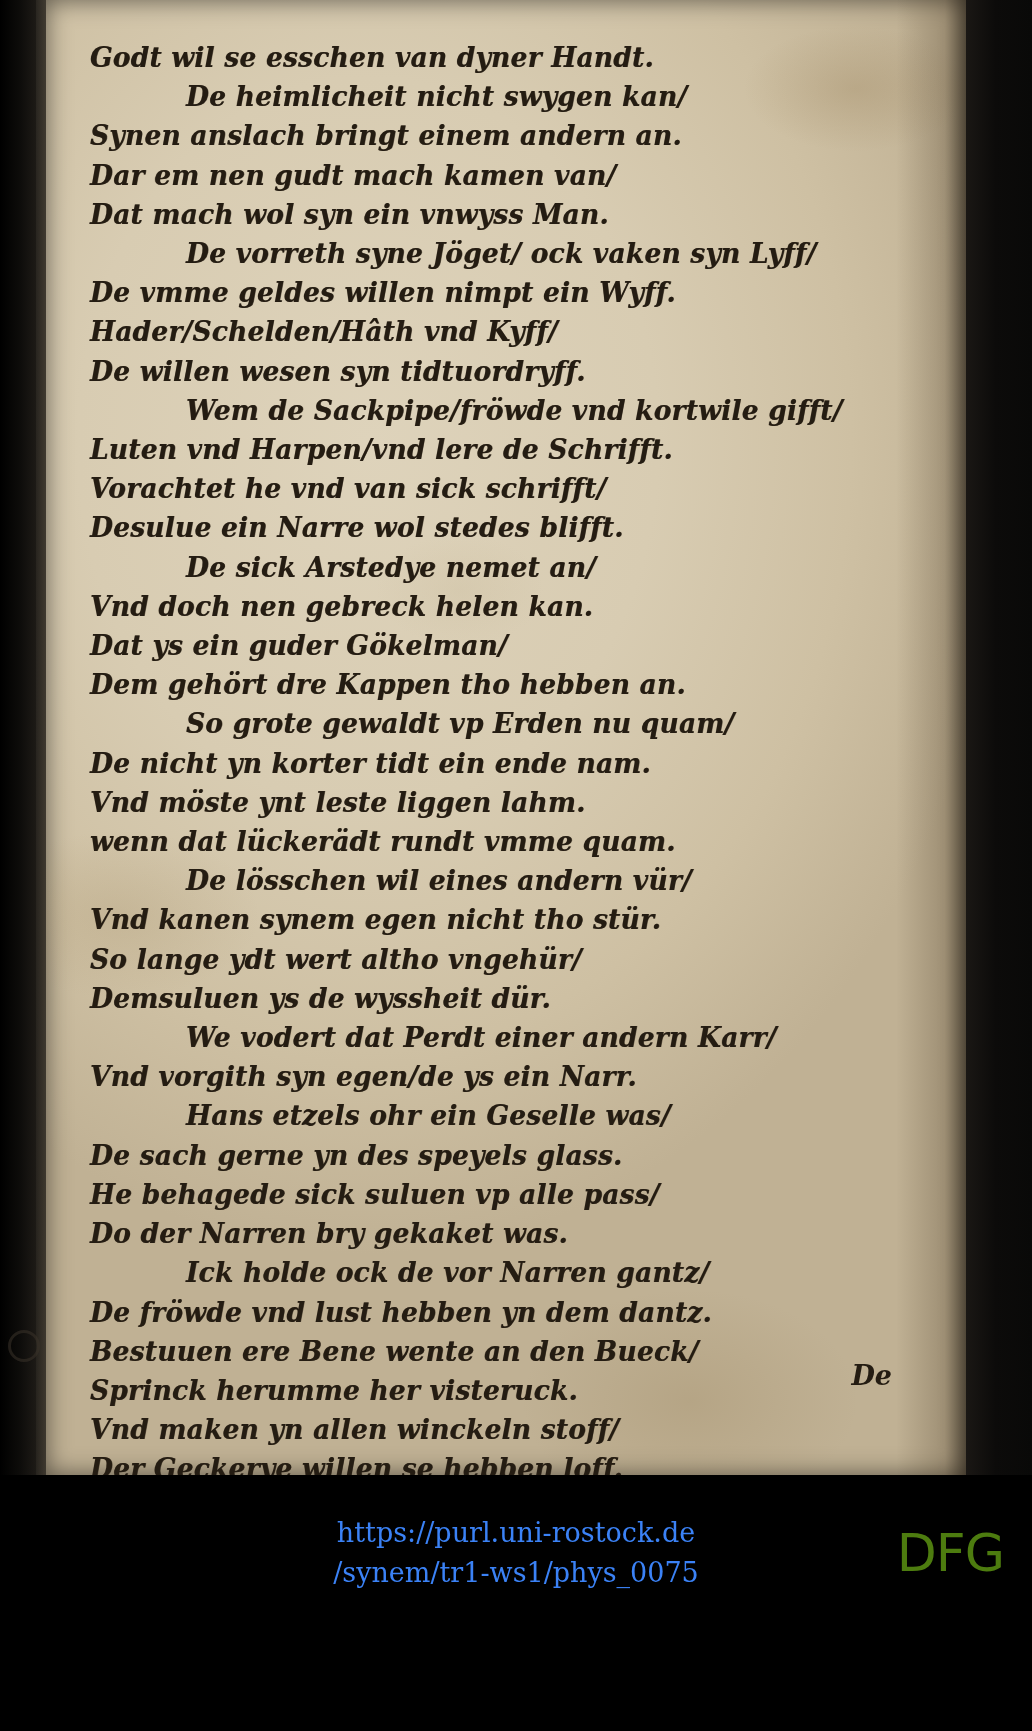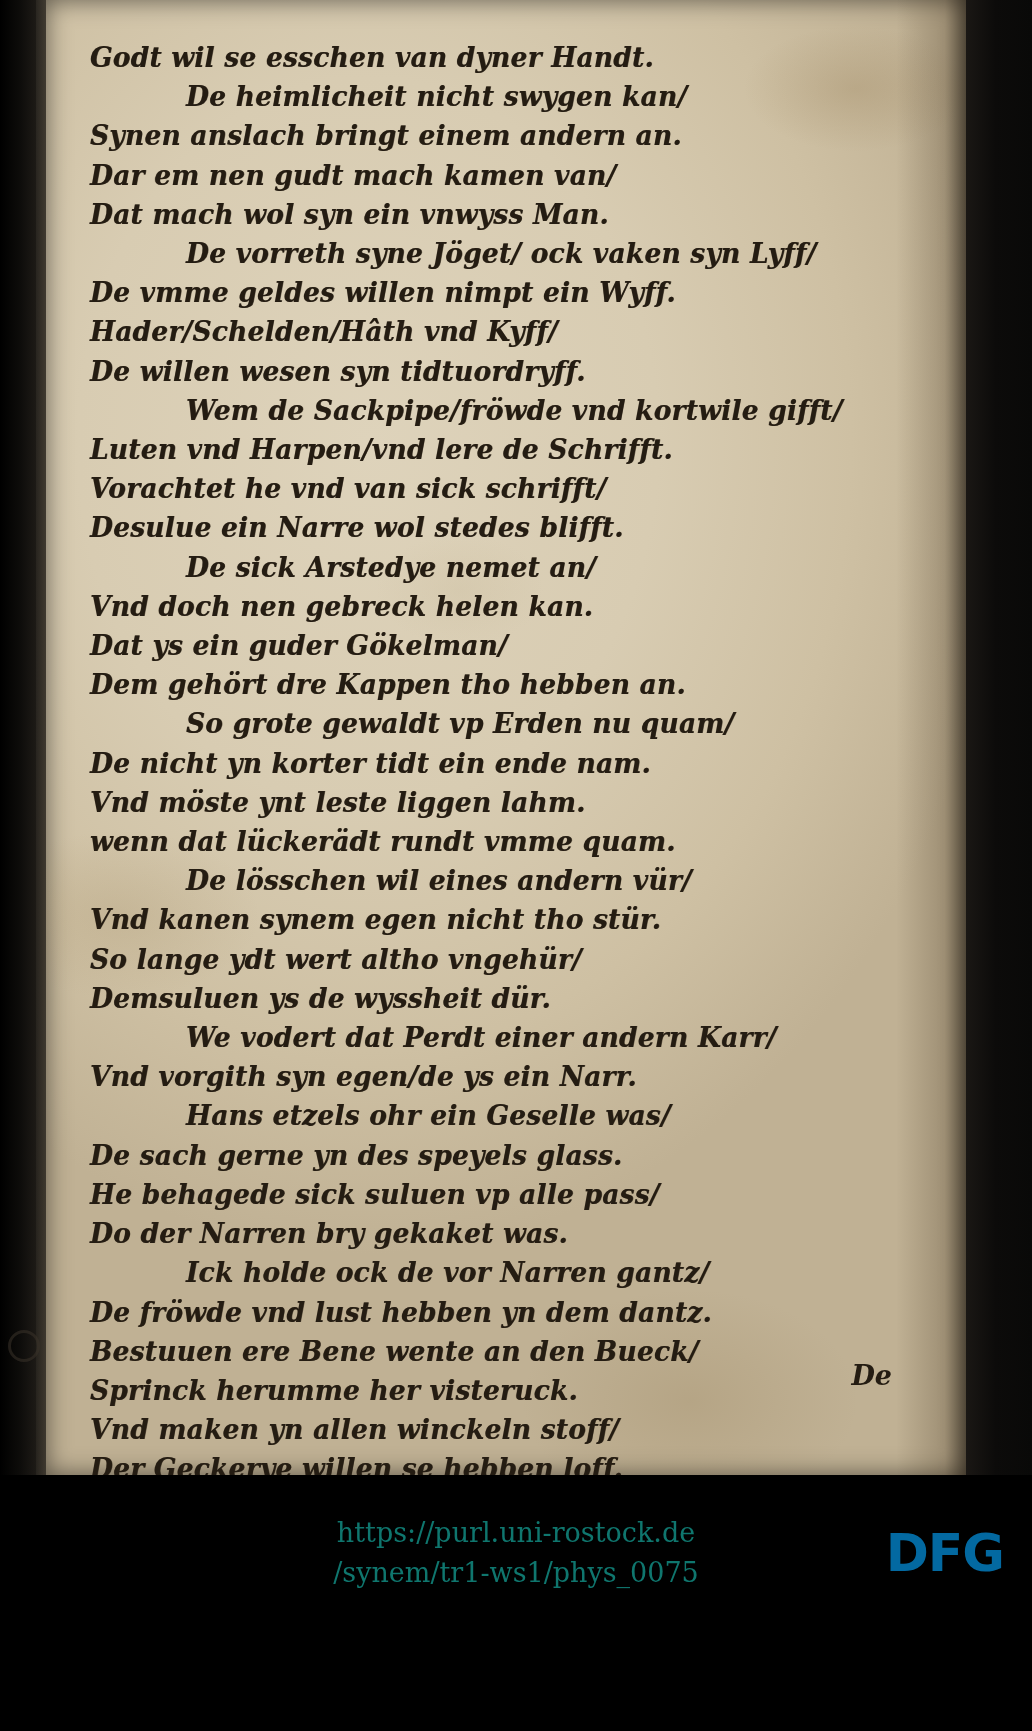--- a/index.html
+++ b/index.html
@@ -124,32 +124,32 @@
     color: #fff;
   }
   #footer-url {
     position: absolute;
     left: 0; right: 0;
     top: 38px;
     text-align: center;
     font-family: "DejaVu Serif", serif;
     font-size: 27px;
     line-height: 40px;
-    color: #0f766e;
+    color: #3b82f6;
   }
   #footer-url .u2 { display: block; }
   #dfg-logo {
     position: absolute;
     right: 28px;
     top: 48px;
     font-family: "DejaVu Sans", sans-serif;
-    font-weight: 700;
+    font-weight: 400;
     font-size: 52px;
     letter-spacing: -1px;
-    color: #0369a1;
+    color: #4d7c0f;
   }
 </style>
 </head>
 <body>
 
 <div id="scan">
   <div id="gutter"></div>
   <div id="gutter2"></div>
   <div id="edge-right"></div>
 

